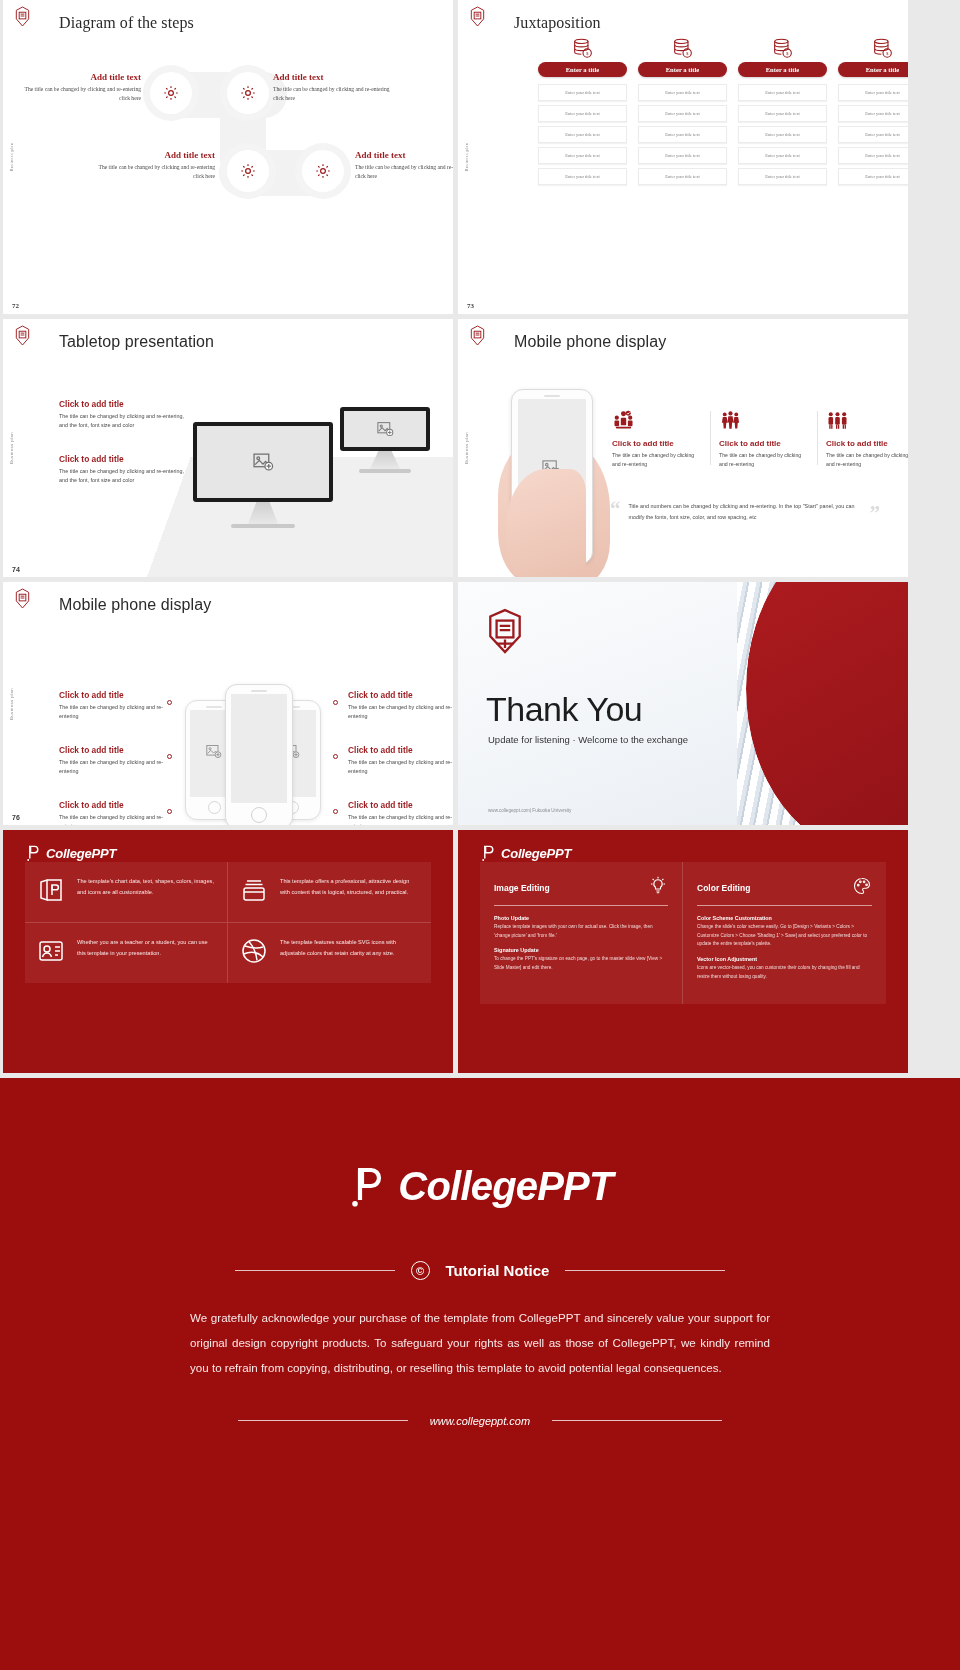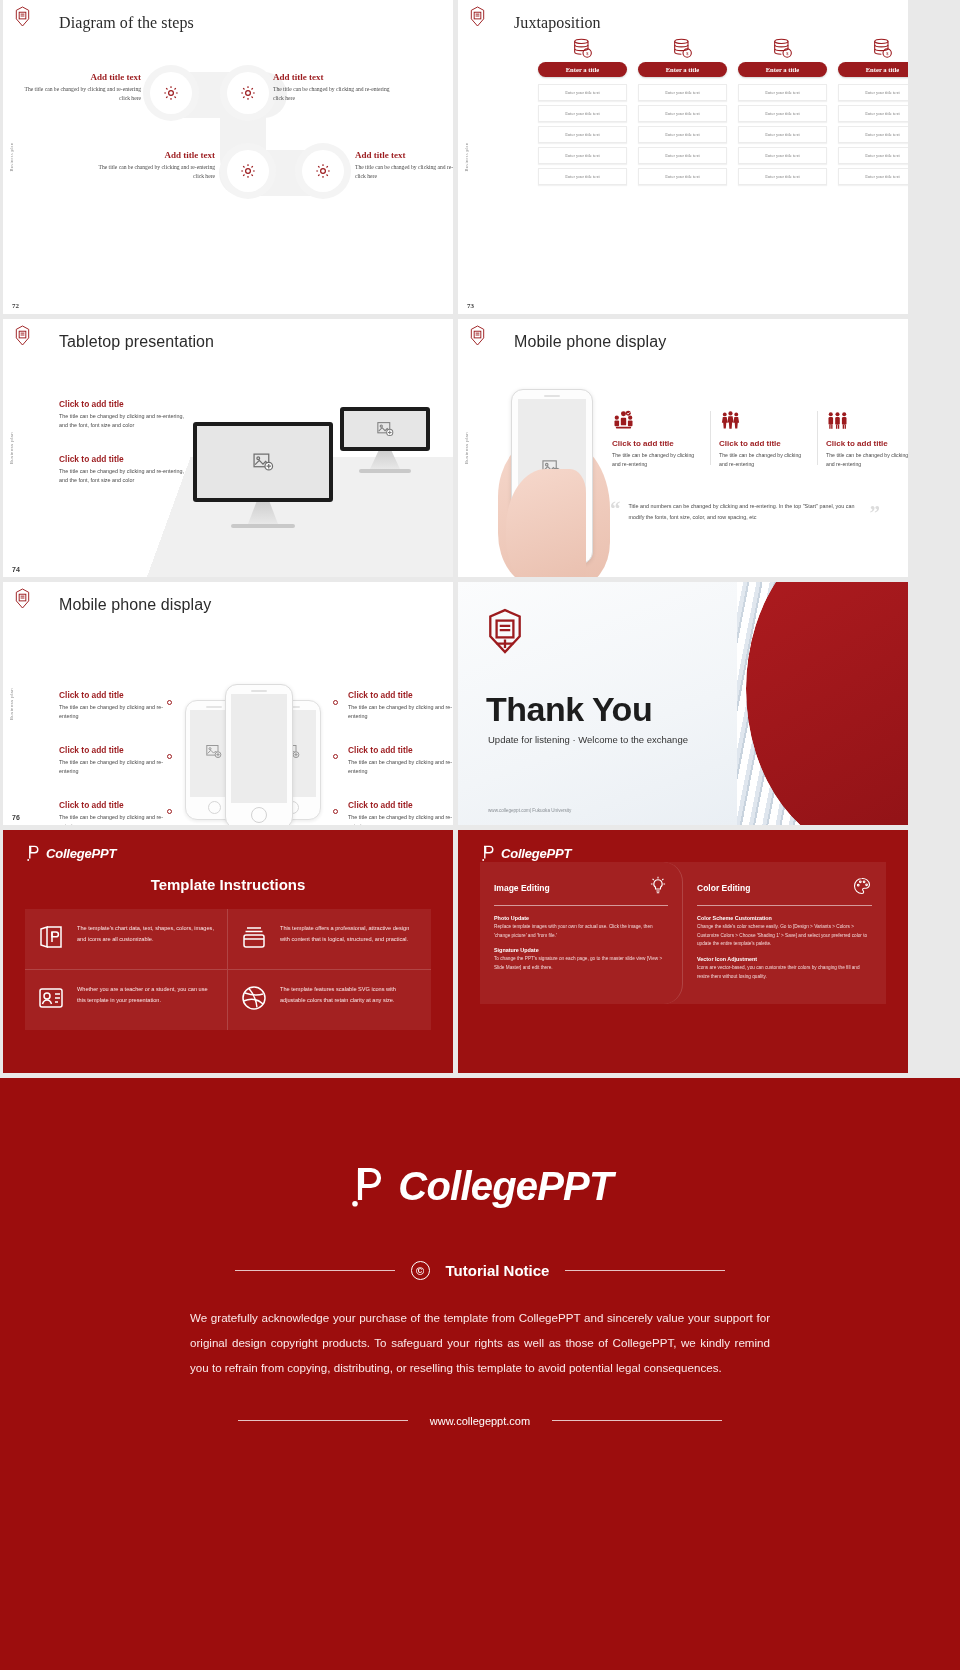--- a/index.html
+++ b/index.html
@@ -154,21 +154,21 @@
     position:absolute; right:-88px; top:-58px; width:250px; height:330px;
     border-radius:50%;
     background:linear-gradient(150deg,#b01c20,#8d1115);
     clip-path: ellipse(50% 50% at 50% 50%);
   }
   .ty-dark{
     position:absolute; right:0; top:0; width:118px; height:120px;
     background:linear-gradient(160deg,#22262b,#3b4148);
   }
   .ty-crest { position:absolute; left:26px; top:26px; width:42px; height:46px; }
-  .ty-h1 { position:absolute; left:28px; top:108px; font-size:34px; font-weight:bold; color:#1d1d1d; letter-spacing:-.5px;}
+  .ty-h1 { position:absolute; left:28px; top:108px; font-size:34px; font-weight:normal; color:#1d1d1d; letter-spacing:-.5px;}
   .ty-sub{ position:absolute; left:30px; top:152px; font-size:9.5px; color:#333; }
   .ty-foot{position:absolute; left:30px; bottom:12px; font-size:4.6px; color:#8a8f95;}
 
   
   .redpanel {
     background:#9c1111; position:relative; height:100%;
     padding:14px 22px 16px;
   }
   .ppt-logo { display:flex; align-items:center; gap:5px; }
   .ppt-logo .mark { width:16px; height:18px; }
@@ -180,21 +180,21 @@
   .cardgrid { display:grid; grid-template-columns:1fr 1fr; background:rgba(255,255,255,.07); }
   .cg-cell { display:flex; gap:12px; padding:14px 12px; align-items:flex-start; }
   .cg-cell.br { border-right:1px solid rgba(255,255,255,.16); }
   .cg-cell.bb { border-bottom:1px solid rgba(255,255,255,.16); }
   .cg-cell .ic { flex:0 0 auto; width:28px; }
   .cg-cell .ic svg { width:28px; height:28px; }
   .cg-cell p { color:#fbe7e7; font-size:5.6px; line-height:2.0; }
 
   .tut { display:grid; grid-template-columns:1fr 1fr; background:rgba(255,255,255,.07); }
   .tut-col { padding:14px 14px 16px; }
-  .tut-col.br { border-right:1px solid rgba(255,255,255,.16);border-radius:20px; }
+  .tut-col.br { border-right:1px solid rgba(255,255,255,.16); }
   .tut-head { display:flex; align-items:center; justify-content:space-between; }
   .tut-head .t { color:#fff; font-size:8.5px; font-weight:bold; }
   .tut-head .ic svg { width:20px; height:20px; }
   .tut-rule { height:1px; background:rgba(255,255,255,.55); margin:5px 0 9px; }
   .tut-sub { color:#fff; font-size:5.4px; font-weight:bold; margin-bottom:2px; }
   .tut-p { color:#f3d9d9; font-size:4.7px; line-height:1.85; margin-bottom:7px; }
 
   
   .final {
     width:960px; height:625px; background:#9c0d0d;
@@ -209,21 +209,21 @@
   .cn-row .cmark { width:19px; height:19px; border:1.6px solid #fff; border-radius:50%;
                    color:#fff; font-size:11px; font-weight:bold; display:flex;
                    align-items:center; justify-content:center; }
   .cn-row .ct { color:#fff; font-size:15px; font-weight:bold; }
   .final .body {
     width:580px; margin-top:26px; color:#fbe9e9; font-size:11.6px;
     line-height:2.15; text-align:justify;
   }
   .url-row { display:flex; align-items:center; gap:22px; margin-top:34px; }
   .url-row .line { width:170px; height:1px; background:rgba(255,255,255,.75); }
-  .url-row .u { color:#fff; font-size:11px; }
+  .url-row .u { color:#fff; font-size:11px;font-style:italic; }
 
   .gridgap { height:5px; background:#e9e9e9; }
 </style>
 </head>
 <body>
 
 <div class="grid">
 
   <div class="slide s-small">
     <div class="crest">
@@ -645,21 +645,20 @@
       <div class="ppt-logo">
         <span class="mark">
           <svg viewBox="0 0 20 22" fill="none" stroke="#fff" stroke-width="1.8">
             <path d="M5 3h7a4 4 0 0 1 0 8H7v-8"></path>
               <path d="M6 3v15"></path>
               <circle cx="4" cy="20" r="1.2" fill="#fff" stroke="none"></circle>
             </svg>
         </span>
         <span class="wm">CollegePPT</span>
       </div>
-      <h2>Template Instructions</h2>
       <div class="cardgrid">
         <div class="cg-cell br bb">
           <span class="ic">
             <svg viewBox="0 0 28 28" fill="none" stroke="#fff" stroke-width="1.5">
               <path d="M4 6l6-2v20l-6-2z"></path>
                 <path d="M10 4h14v20H10"></path>
                 <path d="M15 9h4a2.4 2.4 0 0 1 0 4.8h-4z"></path>
                 <path d="M15 9v10"></path>
               </svg>
           </span>

